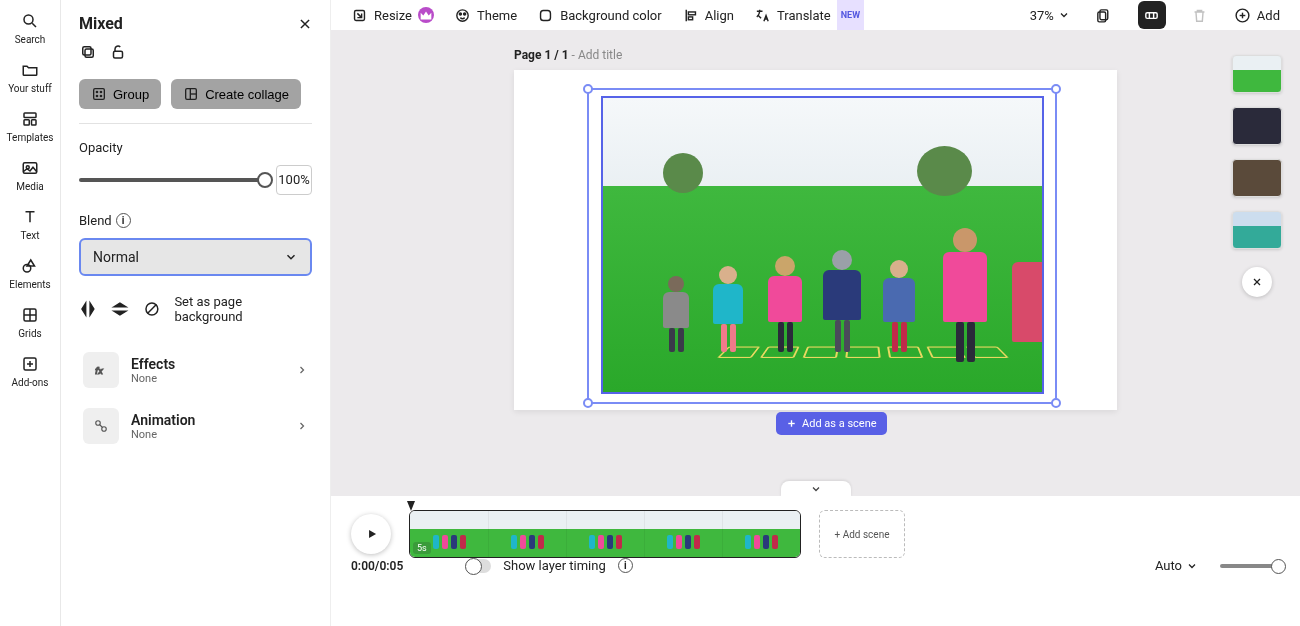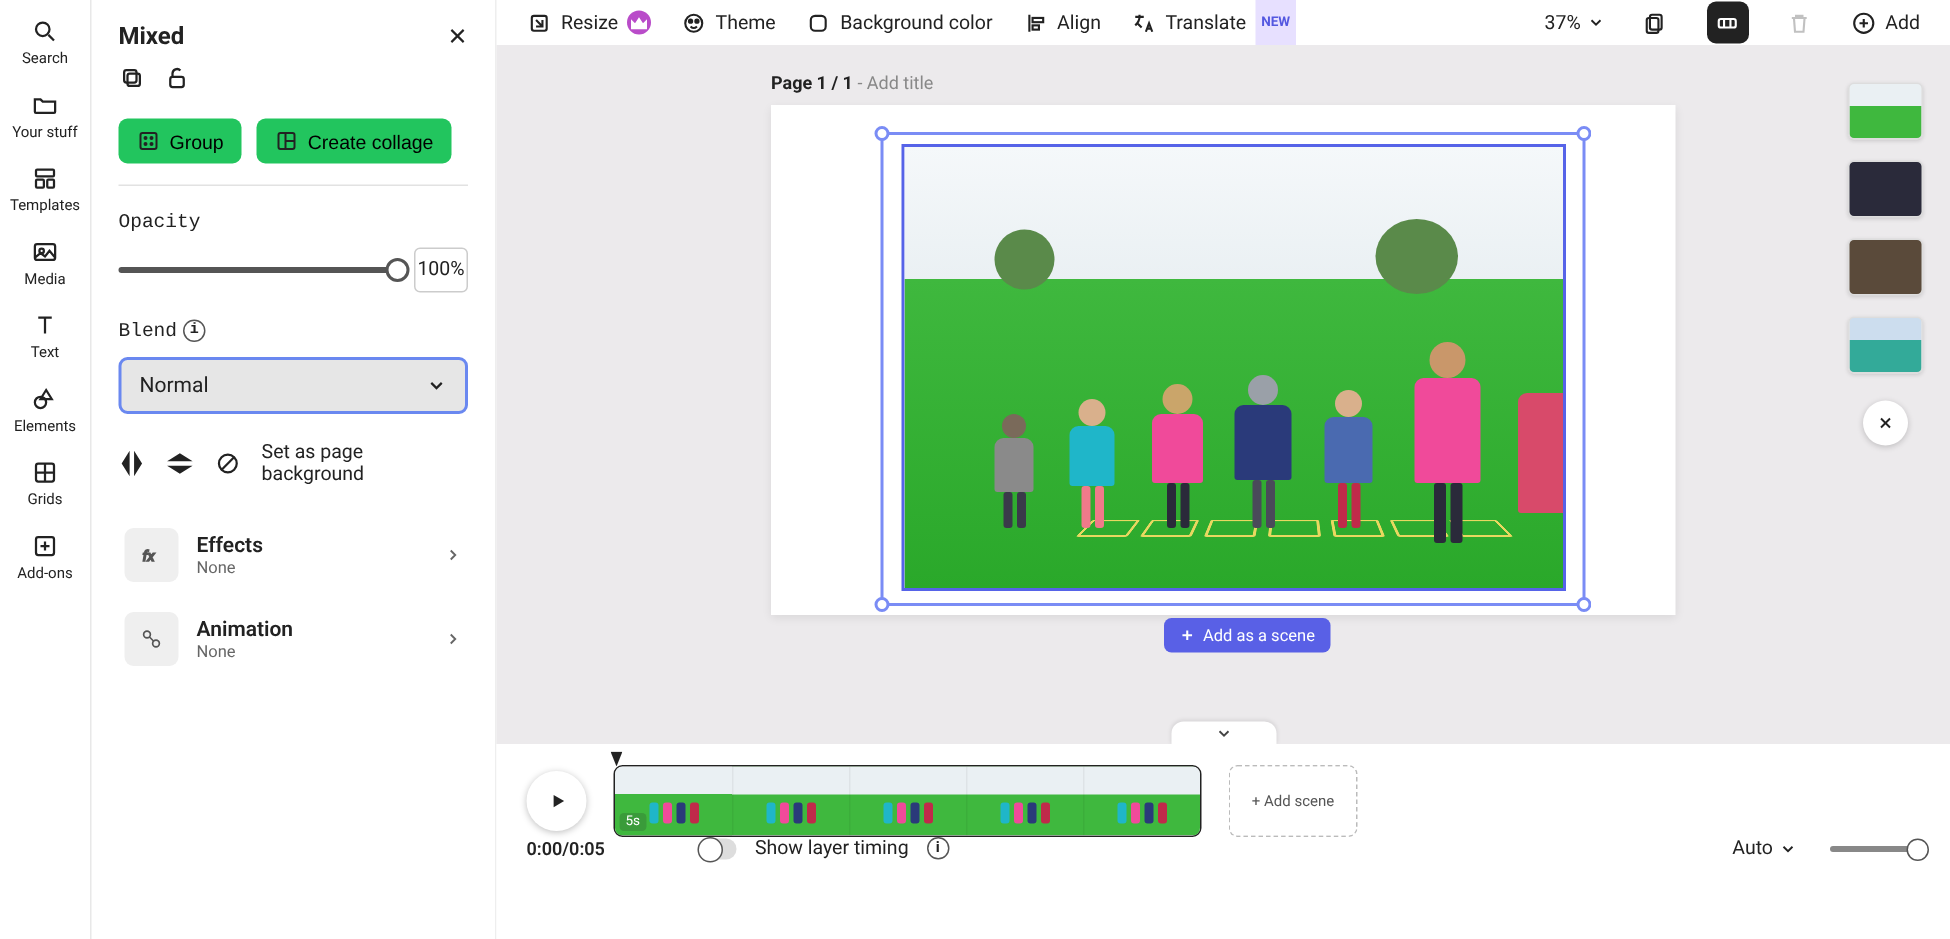--- a/index.html
+++ b/index.html
@@ -11,24 +11,24 @@
   .rail-item svg { width: 18px; height: 18px; }
   .rail-item span { font-size: 10px; color: #222; }
   
   
   .props { position: absolute; left: 61px; top: 0; width: 270px; height: 626px; border-right: 1px solid #eee; padding: 14px 18px; }
   .props-head { display: flex; align-items: center; justify-content: space-between; margin-bottom: 10px; }
   .props-head h2 { font-size: 16px; font-weight: 700; }
   .props-icons { display: flex; gap: 12px; margin-bottom: 18px; }
   .props-icons svg { width: 18px; height: 18px; cursor: pointer; }
   .btn-row { display: flex; gap: 10px; margin-bottom: 14px; }
-  .pill-btn { display: flex; align-items: center; gap: 6px; background: #22c55e; border-radius: 6px; padding: 7px 12px; font-size: 13px; cursor: pointer; border: none; }
+  .pill-btn { display: flex; align-items: center; gap: 6px; background: #a3a3a3; border-radius: 6px; padding: 7px 12px; font-size: 13px; cursor: pointer; border: none; }
   .pill-btn svg { width: 16px; height: 16px; }
   .divider { height: 1px; background: #e2e2e2; margin: 4px 0 16px; }
-  .section-label { font-size: 13px; margin-bottom: 10px; display: flex; align-items: center; gap: 4px; font-family: Liberation Mono, monospace;}
+  .section-label { font-size: 13px; margin-bottom: 10px; display: flex; align-items: center; gap: 4px;}
   .opacity-row { display: flex; align-items: center; gap: 10px; margin-bottom: 18px; }
   .slider { flex: 1; position: relative; height: 4px; background: #555; border-radius: 2px; }
   .slider-knob { position: absolute; right: -7px; top: -6px; width: 16px; height: 16px; border: 2px solid #555; background: #fff; border-radius: 50%; }
   .opacity-val { width: 36px; height: 30px; border: 1px solid #ccc; border-radius: 4px; text-align: center; font-size: 13px; line-height: 28px; }
   .blend-select { width: 100%; height: 38px; border: 2px solid #6a88f0; border-radius: 6px; background: #e6e6e6; display: flex; align-items: center; justify-content: space-between; padding: 0 12px; font-size: 14px; cursor: pointer; margin-bottom: 18px;}
   .tools-row { display: flex; align-items: center; gap: 14px; margin-bottom: 22px; font-size: 13px;}
   .tools-row svg { width: 18px; height: 18px; cursor: pointer; }
   .list-item { display: flex; align-items: center; gap: 12px; padding: 6px 4px; margin-bottom: 8px; cursor: pointer; }
   .list-icon { width: 36px; height: 36px; background: #efefef; border-radius: 6px; display: flex; align-items: center; justify-content: center; }
   .list-icon svg { width: 18px; height: 18px; }

